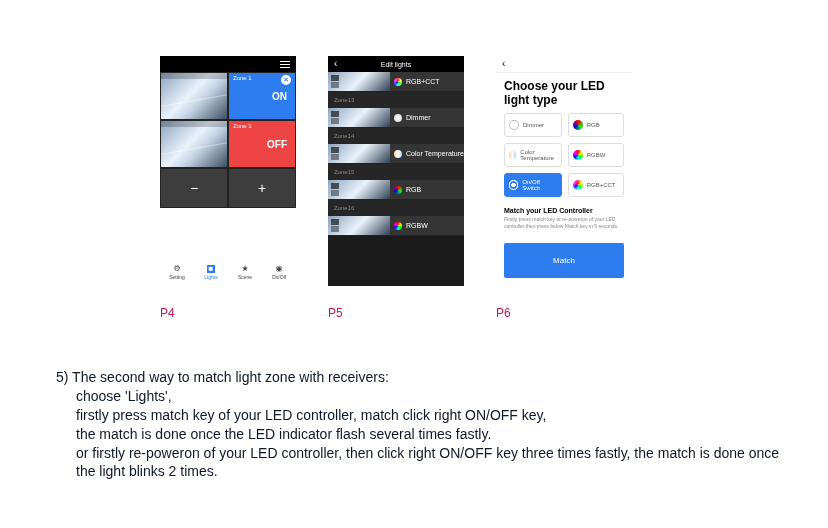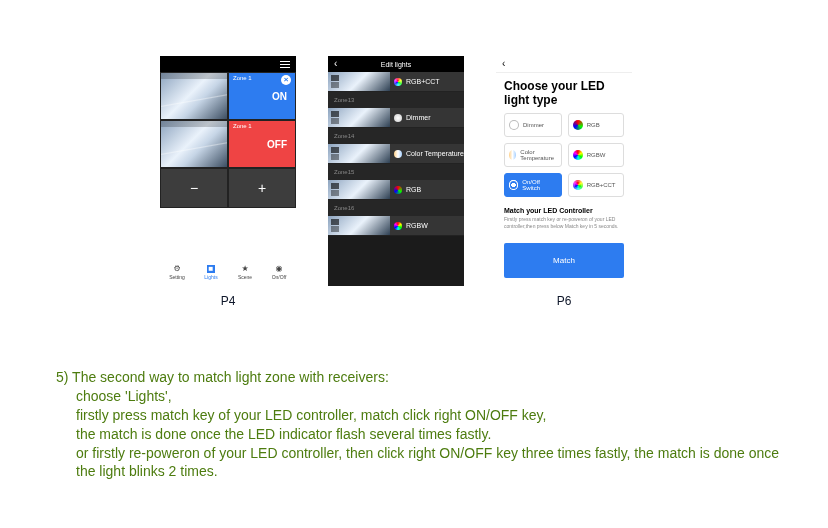--- a/index.html
+++ b/index.html
@@ -1,21 +1,21 @@
 <!DOCTYPE html>
 <html><head>
 <meta charset="utf-8">
 <style>
   html,body{margin:0;padding:0;background:#fff;font-family:Arial,Helvetica,sans-serif;color:#000;font-size:12px}
   .page{width:828px;height:528px;position:relative;box-sizing:border-box}
   .screens{position:absolute;left:160px;top:56px;display:flex;gap:32px}
   .phone{width:136px;height:230px;background:#1b1b1b;position:relative;overflow:hidden;color:#fff;font-size:7px}
   .phone .hdr{height:16px;background:#000;display:flex;align-items:center;justify-content:center;position:relative}
   .phone .hdr .back{position:absolute;left:6px;top:2px;font-size:10px;color:#fff}
-  .caption{text-align:center;margin-top:8px;color:#0f172a;font-size:12px}
+  .caption{text-align:left;margin-top:20px;color:#be185d;font-size:12px}
 
   
   .p4 .hdr{justify-content:flex-end;padding-right:6px}
   .hamb{display:flex;flex-direction:column;gap:2px}
   .hamb span{width:10px;height:1px;background:#fff}
   .p4-grid{display:grid;grid-template-columns:1fr 1fr;grid-template-rows:48px 48px 40px;}
   .thumb{background:linear-gradient(135deg,#8da4bf 0%,#eaf2fb 45%,#c6d5e6 60%,#3c4e62 100%);border:1px solid #222;position:relative}
   .thumb::after{content:"";position:absolute;inset:0;background:
     linear-gradient(#0003,#0003) top/100% 6px no-repeat,
     linear-gradient(-10deg,#0000 40%,#fff6 42%,#fff0 44%);}
@@ -57,21 +57,21 @@
   .opt .dot,.opt .ring{width:10px;height:10px;border-radius:50%}
   .ring-dimmer{box-shadow:inset 0 0 0 1px #bbb}
   .opt.sel{background:#2d7cf0;color:#fff;border-color:#2d7cf0}
   .opt.sel .ring-onoff{background:radial-gradient(circle,#fff 35%,#2d7cf0 36%,#2d7cf0 60%,#fff 61%);box-shadow:inset 0 0 0 1px #fff}
   .ring-onoff{position:relative;box-shadow:inset 0 0 0 1px #fff}
   .p6-sub{padding:10px 8px 2px;font-size:7px;font-weight:bold}
   .p6-txt{padding:0 8px;font-size:5px;color:#888;line-height:1.3}
   .p6-btn{position:absolute;left:8px;right:8px;bottom:8px;height:35px;background:#2d7cf0;color:#fff;display:flex;align-items:center;justify-content:center;font-size:8px;border-radius:2px}
 
   
-  .instr{position:absolute;left:56px;top:368px;right:40px;font-size:14px;line-height:1.35;color:#4d7c0f}
+  .instr{position:absolute;left:56px;top:368px;right:40px;font-size:14px;line-height:1.35;color:#0f172a}
   .instr .ind{padding-left:20px}
 </style>
 </head>
 <body>
 
 <div class="page">
 
   <div class="screens">
 
     <div>
@@ -162,20 +162,21 @@
           <div class="zlabel">Zone16</div>
           <div class="p5-row">
               <div class="th"></div>
               <div class="r">
                 <span class="dot dot-rgbw"></span>
                 <span>RGBW</span>
               </div>
             </div>
         </div>
       </div>
+      <div class="caption">P5</div>
     </div>
 
     <div>
       <div class="phone p6">
         <div class="hdr">
           <span class="back">‹</span>
         </div>
         <div class="p6-title">Choose your LED light type</div>
         <div class="p6-grid">
           <div class="opt">

